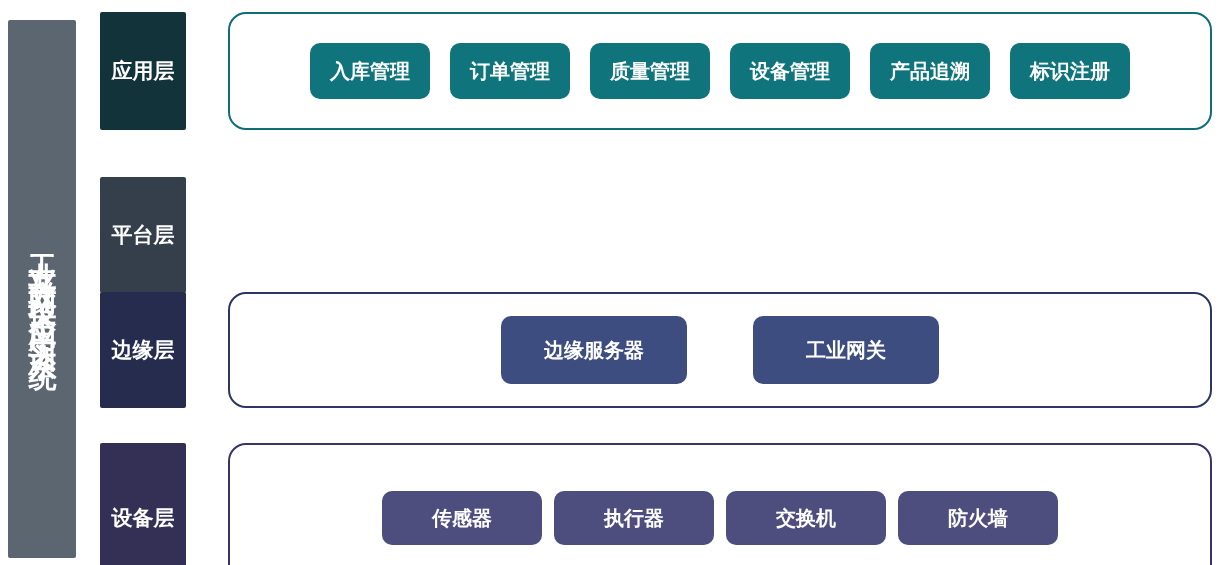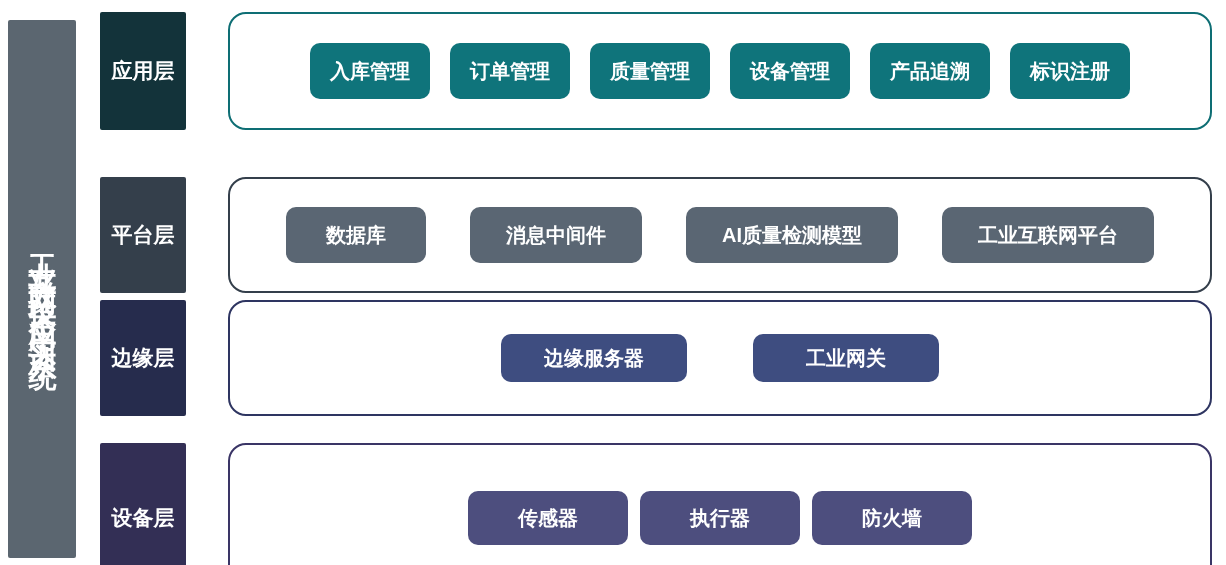--- a/index.html
+++ b/index.html
@@ -49,21 +49,21 @@
     padding: 0 20px; white-space: nowrap;
   }
 
   .l1 .layer-box { gap: 20px; }
   .l1 .btn { min-width: 118px; }
 
   .l2 .layer-box { gap: 44px; }
   .l2 .btn { padding: 0 36px; min-width: 140px; }
 
   .l3 .layer-box { gap: 66px; }
-  .l3 .btn { min-width: 186px; height: 48px; }
+  .l3 .btn { min-width: 186px; height: 68px; }
 
   .l4 .layer-box { gap: 12px; }
   .l4 .btn { min-width: 160px; height: 54px; }
 </style>
 </head>
 <body>
 
 <div class="canvas">
 
   <div class="side-title">工业互联网技术应用实训系统</div>
@@ -75,38 +75,33 @@
       <div class="btn">订单管理</div>
       <div class="btn">质量管理</div>
       <div class="btn">设备管理</div>
       <div class="btn">产品追溯</div>
       <div class="btn">标识注册</div>
     </div>
   </section>
 
   <section class="layer l2" style="top: 161px; height: 116px; margin-top: 16px; --label-bg: #343f4b; --accent: #343f4b; --btn-bg: #5a6673;">
     <div class="layer-label">平台层</div>
-    <div class="layer-box">
-      <div class="btn">数据库</div>
-      <div class="btn">消息中间件</div>
-      <div class="btn">AI质量检测模型</div>
-      <div class="btn">工业互联网平台</div>
-    </div>
   </section>
 
-  <section class="layer l3" style="top: 300px; height: 116px; --label-bg: #262c4d; --accent: #2e3561; --btn-bg: #3e4d80;">
+  <section class="layer l3" style="top: 292px; height: 116px; --label-bg: #262c4d; --accent: #2e3561; --btn-bg: #3e4d80;">
     <div class="layer-label">边缘层</div>
     <div class="layer-box">
       <div class="btn">边缘服务器</div>
       <div class="btn">工业网关</div>
     </div>
   </section>
 
   <section class="layer l4" style="top: 443px; height: 150px; --label-bg: #332f55; --accent: #3a3566; --btn-bg: #4d4e7e;">
     <div class="layer-label">设备层</div>
     <div class="layer-box">
       <div class="btn">传感器</div>
       <div class="btn">执行器</div>
+      <div class="btn">交换机</div>
       <div class="btn">防火墙</div>
     </div>
   </section>
 
 </div>
 
 </body></html>

